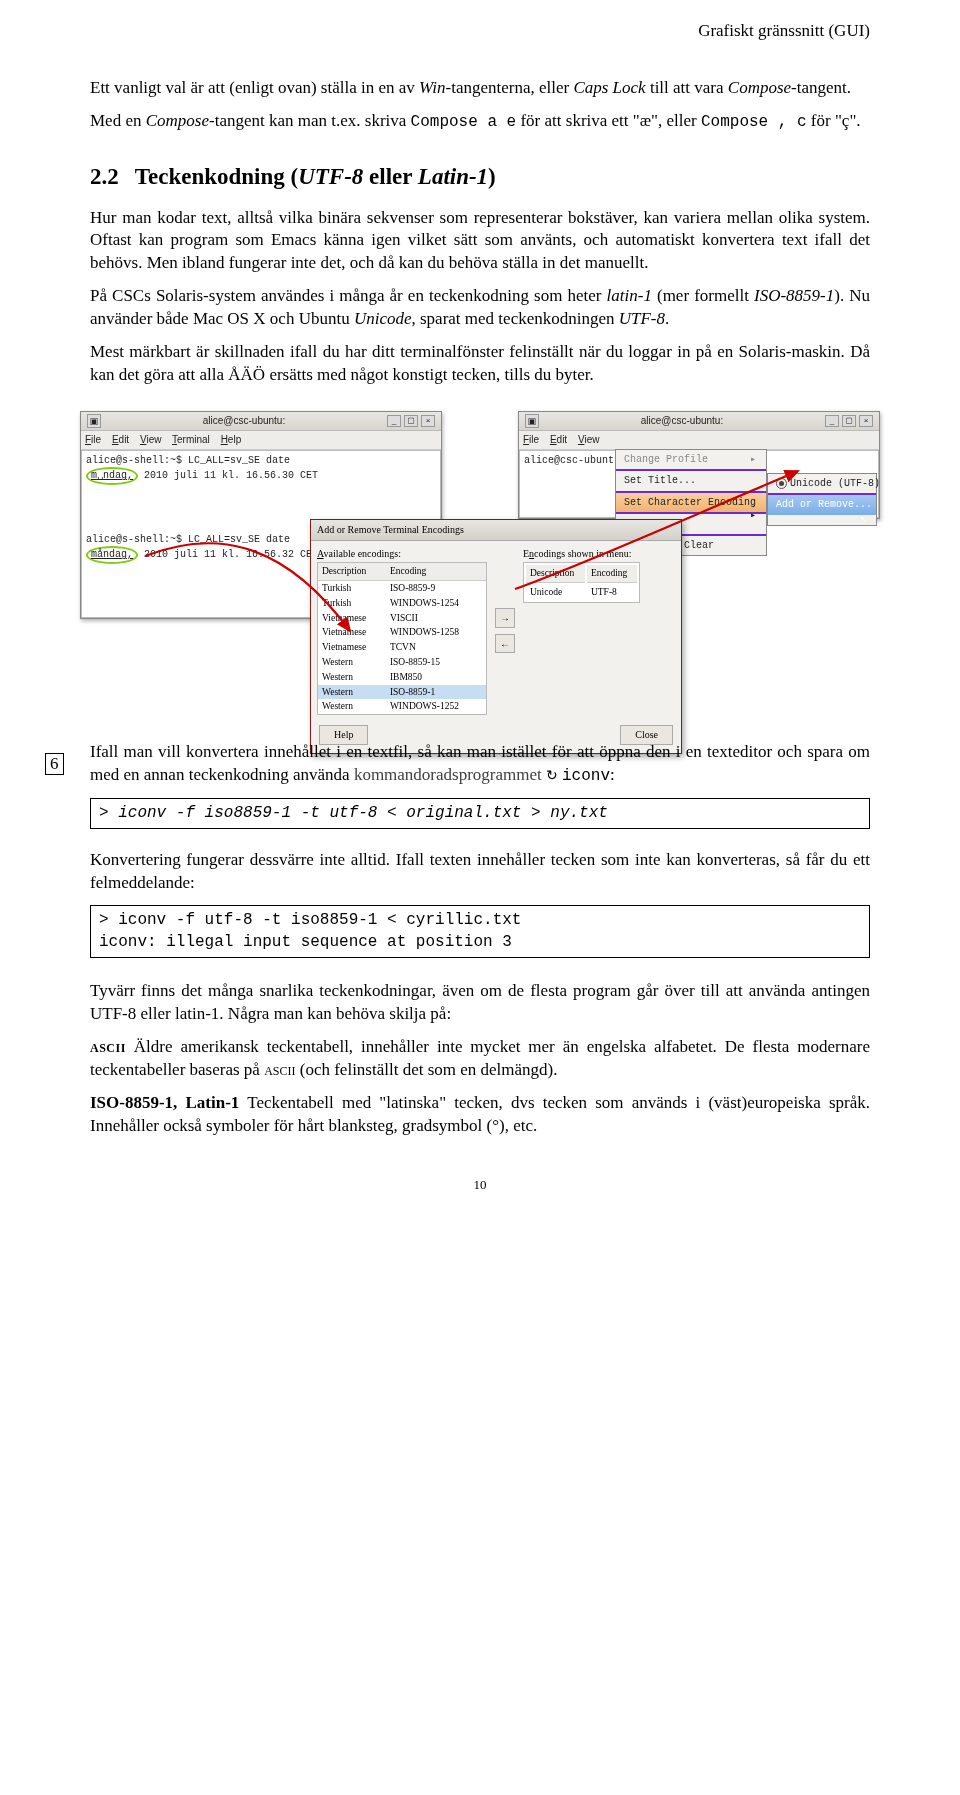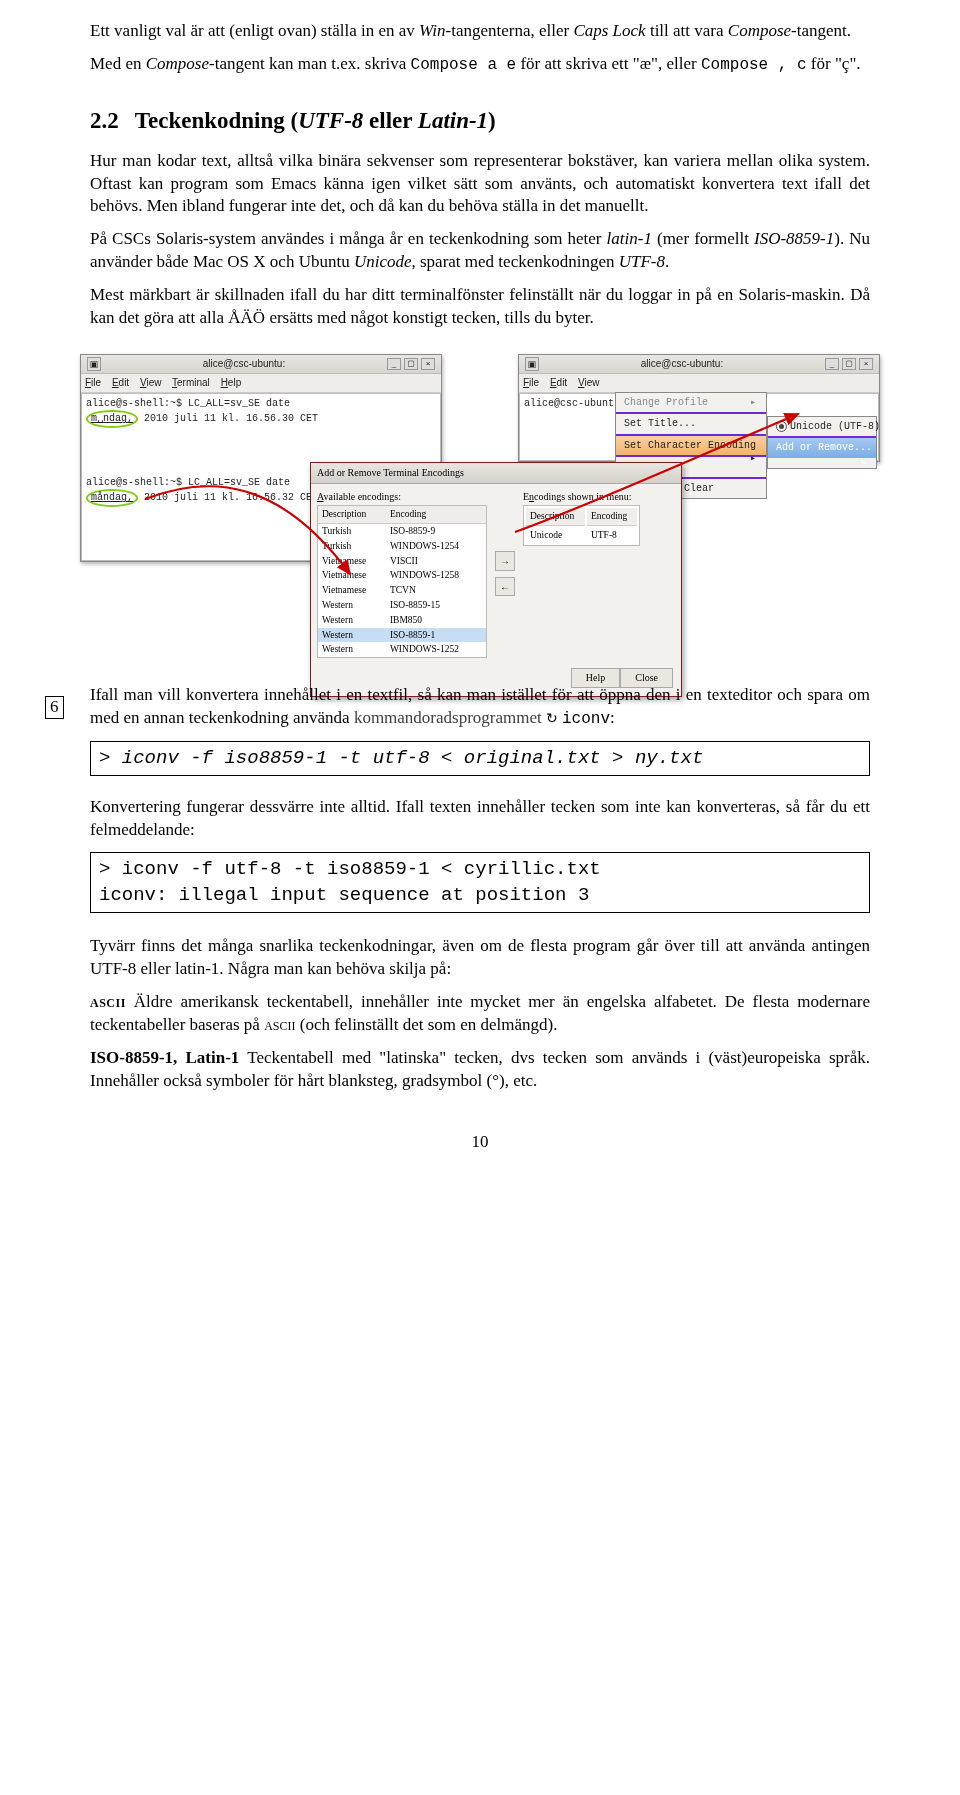--- a/index.html
+++ b/index.html
@@ -48,21 +48,21 @@
     left: -45px;
     border: 1.5px solid #000;
     padding: 0 4px;
     font-size: 17px;
     line-height: 1.2;
   }
   .cmd-box {
     border: 1px solid #000;
     padding: 4px 8px;
     font-family: 'Courier New', Courier, monospace;
-    font-size: 19px;
+    font-size: 16px;
     margin: 10px 0 20px 0;
     white-space: pre;
   }
   .fig-wrap {
     margin: 24px 0 30px 0;
     position: relative;
     height: 300px;
   }
   .win {
     position: absolute;
@@ -112,32 +112,33 @@
   .enc-dialog .dtitle { background: linear-gradient(#e8e6e2,#d4d1ca); padding:3px 6px; font-size:10px; border-bottom:1px solid #aaa; }
   .enc-cols { display:flex; padding:6px; gap:8px; }
   .enc-list { background:#fff; border:1px solid #bbb; width:168px; }
   .enc-list table { border-collapse: collapse; width:100%; font-size:9.5px; }
   .enc-list th { text-align:left; padding:2px 4px; background:#efede9; border-bottom:1px solid #ccc; font-weight:normal; }
   .enc-list td { padding:1px 4px; }
   .enc-list tr.sel td { background:#c7ddf3; }
   .enc-right { background:#fff; border:1px solid #bbb; width:115px; }
   .enc-mid { display:flex; flex-direction:column; justify-content:center; gap:6px; }
   .enc-mid .btn { border:1px solid #aaa; background:#eae7e1; padding:2px 4px; text-align:center; }
-  .enc-foot { display:flex; justify-content:flex-end; padding:4px 8px 8px; }
+  .enc-foot { display:flex; justify-content:space-between; padding:4px 8px 8px;gap:20px; }
   .enc-foot .btn { border:1px solid #aaa; background:#eae7e1; padding:2px 14px; font-size:10px; }
   .desc-list .ascii { font-variant: small-caps; letter-spacing: .5px; font-weight:bold; }
-  .pnum { text-align:center; margin-top:38px; font-size:17px; }
+  .pnum { text-align:center; margin-top:38px; font-size:13px; }
   .radio { display:inline-block; width:9px; height:9px; border:1px solid #555; border-radius:50%; margin-right:3px; vertical-align:middle; }
   .radio.on::after { content:''; display:block; width:5px; height:5px; background:#444; border-radius:50%; margin:2px; }
   svg.arrow { position:absolute; overflow:visible; pointer-events:none; }
 </style>
 </head>
 <body>
 
 <div class="page">
+  <div class="header-right">Grafiskt gränssnitt (GUI)</div>
 
   <p class="para">
     <span>Ett vanligt val är att (enligt ovan) ställa in en av </span><span class="italic">Win</span><span>-tangenterna, eller </span><span class="italic">Caps Lock</span><span> till att vara </span><span class="italic">Compose</span><span>-tangent.</span>
   </p>
   <p class="para">
     <span>Med en </span><span class="italic">Compose</span><span>-tangent kan man t.ex. skriva </span><span class="mono">Compose a e</span><span> för att skriva ett "æ", eller </span><span class="mono">Compose , c</span><span> för "ç".</span>
   </p>
 
   <h2 class="section">
     <span class="num">2.2</span><span>Teckenkodning (</span><span class="italic">UTF-8</span><span> eller </span><span class="italic">Latin-1</span><span>)</span>

